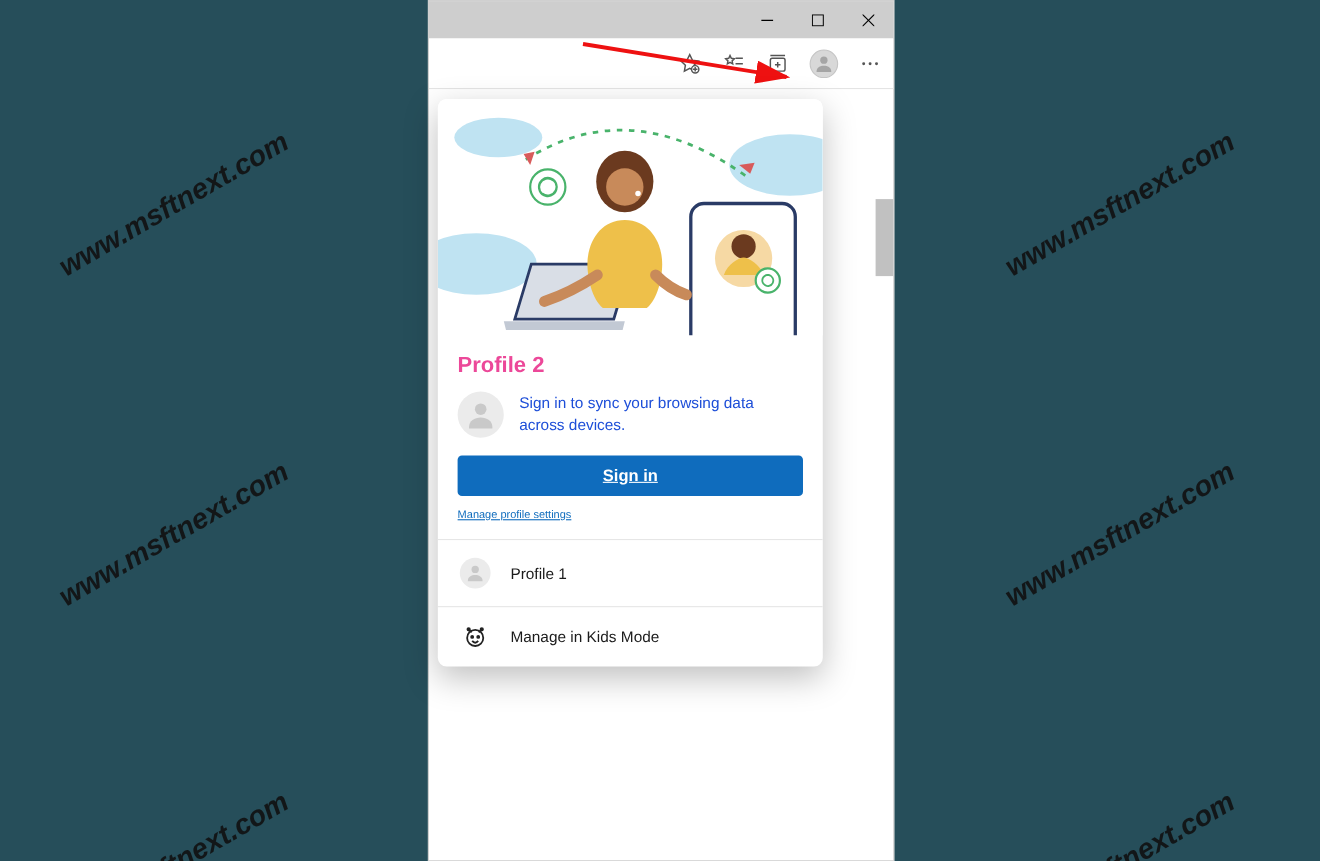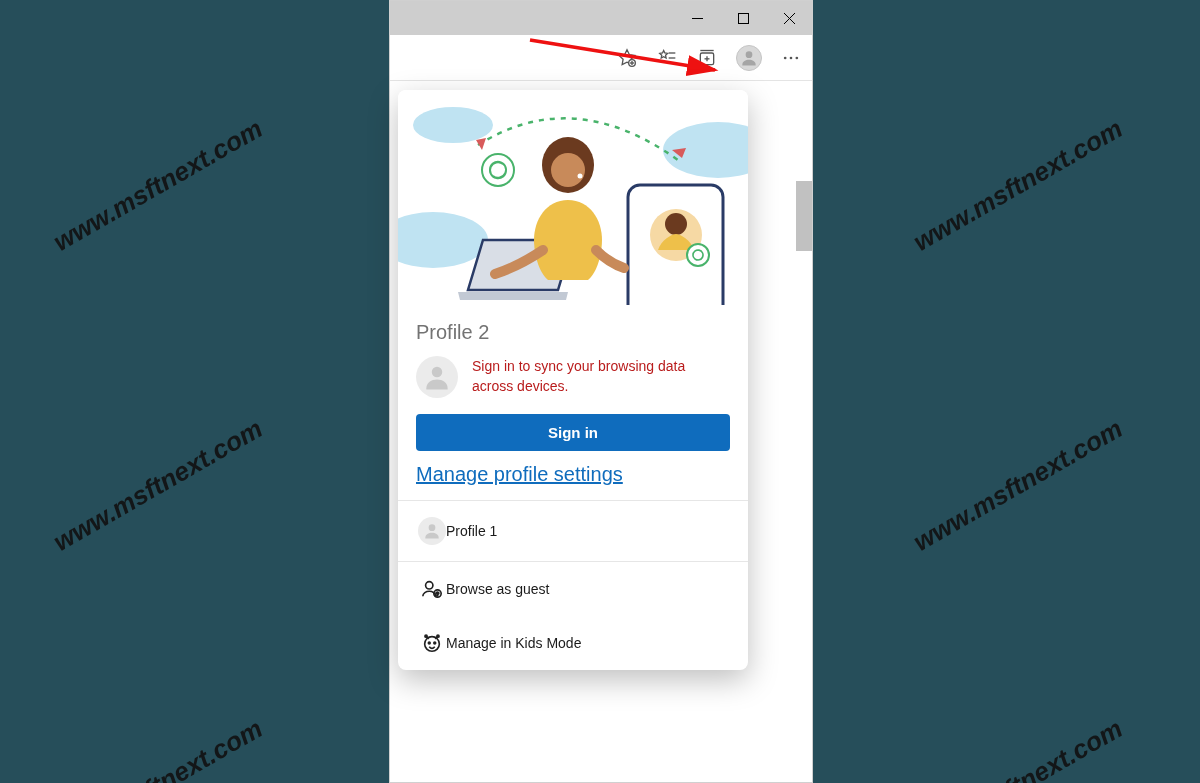--- a/index.html
+++ b/index.html
@@ -93,38 +93,38 @@
     overflow: hidden;
   }
   .hero {
     height: 215px;
     position: relative;
     background: #fff;
     overflow: hidden;
   }
   .hero svg { position:absolute; inset:0; }
   .popup-body { padding: 16px 18px 14px 18px; }
-  .profile-title { font-size: 20px; font-weight: 400; color: #737373; margin-bottom: 12px;}
+  .profile-title { font-size: 20px; font-weight: 700; color: #ec4899; margin-bottom: 12px;}
   .sync-row { display:flex; gap:14px; align-items:center; margin-bottom: 16px;}
   .avatar-med {
     width: 42px; height:42px; border-radius:50%; background:#ebebeb;
     display:flex; align-items:center; justify-content:center; color:#bdbdbd; flex:none;
   }
-  .sync-text { font-size: 14px; color:#b91c1c; line-height:1.4; }
+  .sync-text { font-size: 14px; color:#1d4ed8; line-height:1.4; }
   .signin-btn {
     display:block; width:100%; text-align:center;
     background:#0f6cbd; color:#fff; border:none; border-radius:4px;
-    padding:10px 0; font-size:15px; font-weight:600; cursor:pointer;
+    padding:10px 0; font-size:15px; font-weight:600; cursor:pointer;text-decoration:underline;
   }
   .manage-link {
-    display:inline-block; margin-top:12px; color:#0f6cbd; font-size:20px;
+    display:inline-block; margin-top:12px; color:#0f6cbd; font-size:10px;
   }
   .divider { height:1px; background:#e6e6e6; }
   .list-row {
-    display:flex; align-items:center; padding:16px 20px;
+    display:flex; align-items:center; gap:18px; padding:16px 20px;
     font-size:14px; color:#1b1b1b;
   }
   .list-row .ico { width:28px; display:flex; justify-content:center; color:#222;}
   .list-row .ico svg { width:22px; height:22px; }
   .avatar-sm {
     width:28px; height:28px; border-radius:50%; background:#ebebeb;
     display:flex; align-items:center; justify-content:center; color:#bdbdbd;
   }
 </style>
 </head>
@@ -271,31 +271,20 @@
         <svg viewBox="0 0 24 24" width="20" height="20" fill="#c9c9c9">
             <circle cx="12" cy="8" r="4"></circle>
             <path d="M4 20c0-4 4-6 8-6s8 2 8 6v1H4z"></path>
           </svg>
       </div>
       <span>Profile 1</span>
     </div>
 
     <div class="divider"></div>
 
-    <div class="list-row">
-      <div class="ico">
-        <svg viewBox="0 0 24 24" fill="none" stroke="#222" stroke-width="1.8">
-          <circle cx="9" cy="8" r="4"></circle>
-            <path d="M2 20c0-3.5 3.5-5.5 7-5.5s7 2 7 5.5"></path>
-          <circle cx="18" cy="17" r="4"></circle>
-            <text x="18" y="19.5" text-anchor="middle" font-size="6" fill="#222" font-weight="700">?</text>
-        </svg>
-      </div>
-      <span>Browse as guest</span>
-    </div>
 
     <div class="list-row">
       <div class="ico">
         <svg viewBox="0 0 24 24" fill="none" stroke="#222" stroke-width="1.8">
           <circle cx="12" cy="13" r="8"></circle>
           <circle cx="9" cy="12" r="1" fill="#222"></circle>
             <circle cx="15" cy="12" r="1" fill="#222"></circle>
           <path d="M9 16c1 1.2 2 1.8 3 1.8s2-.6 3-1.8"></path>
           <line x1="6" y1="5" x2="8.5" y2="7.5"></line>
             <line x1="18" y1="5" x2="15.5" y2="7.5"></line>

